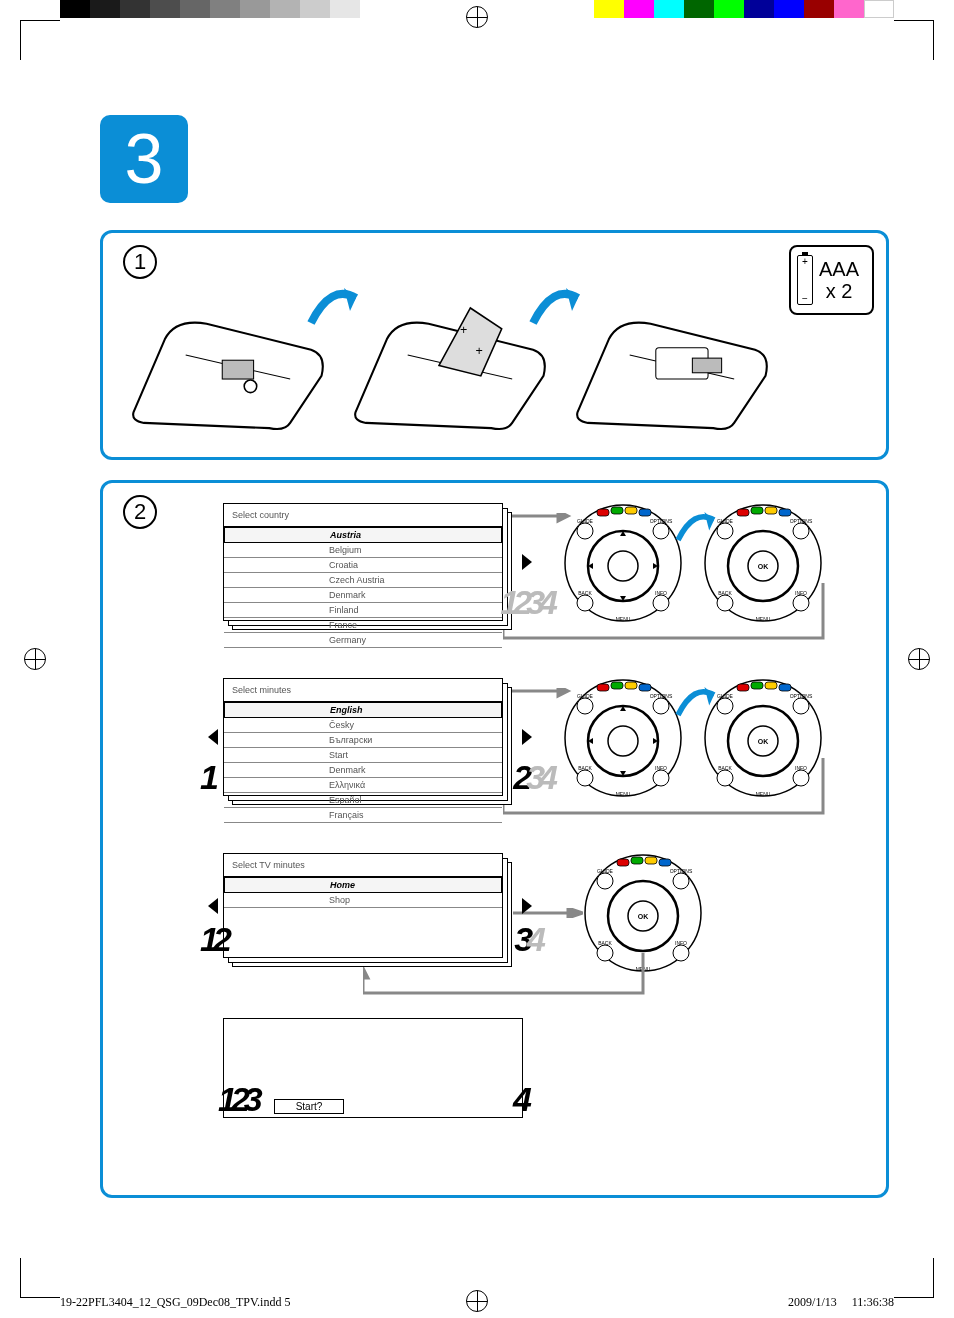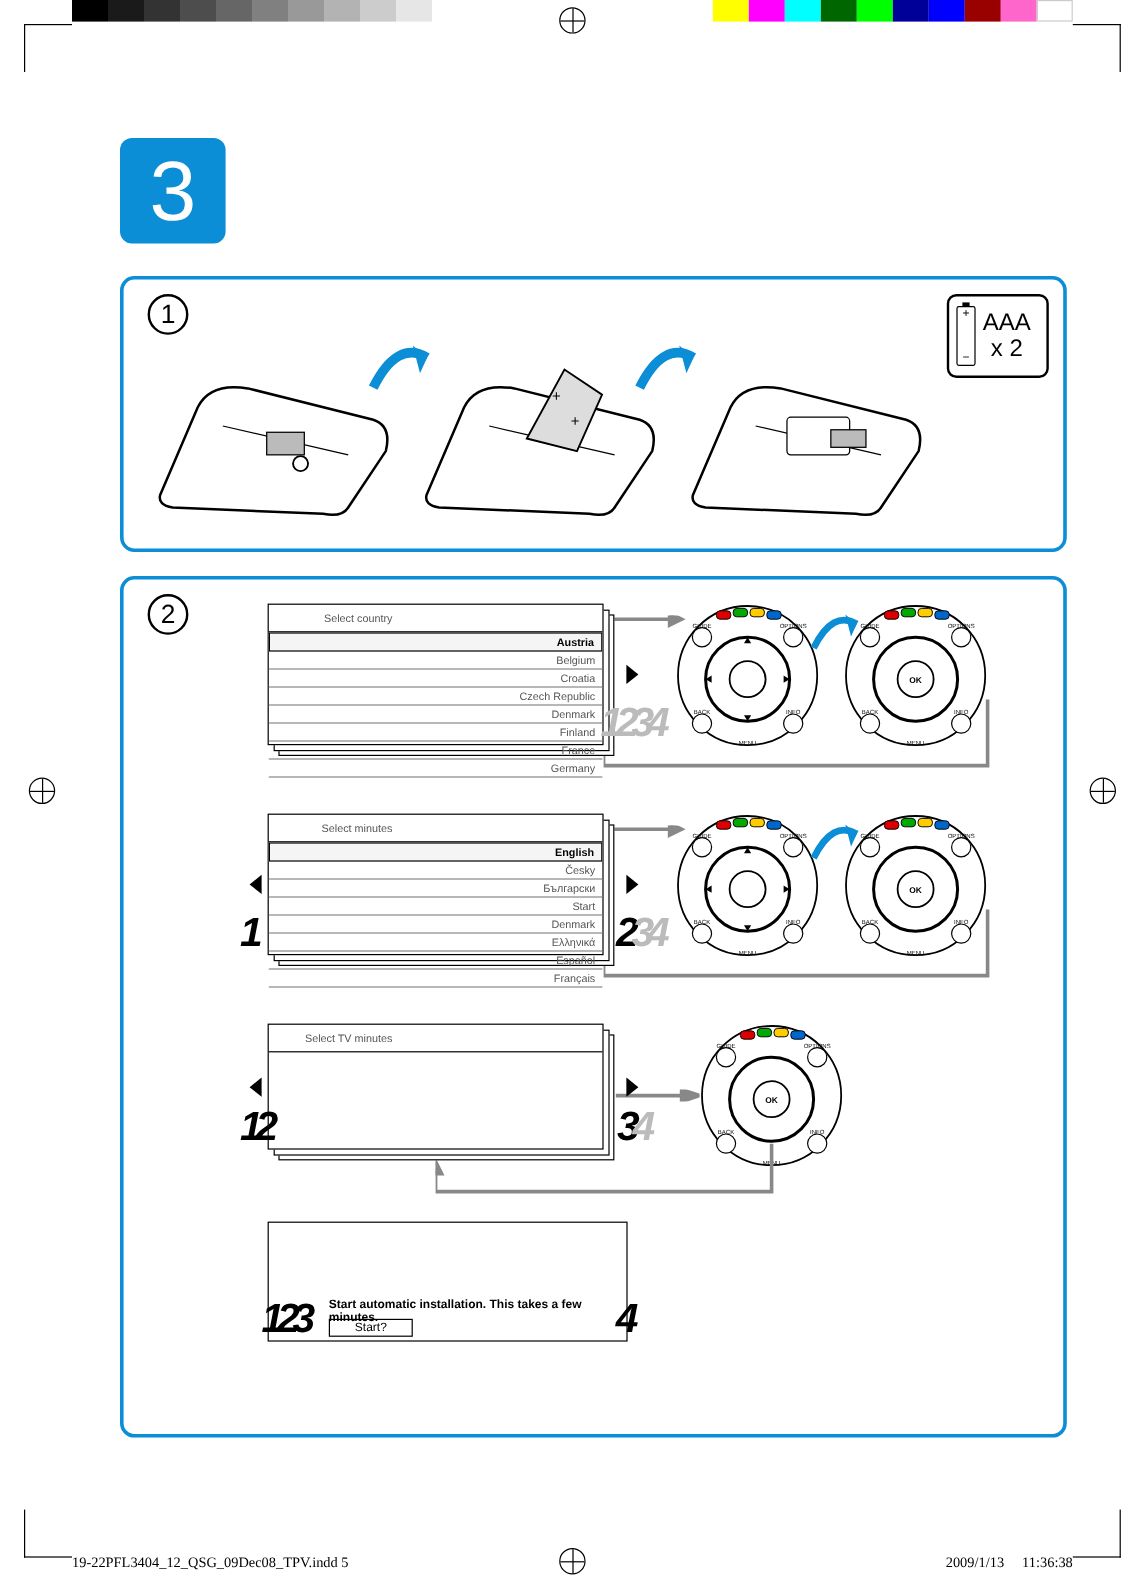--- a/index.html
+++ b/index.html
@@ -120,32 +120,32 @@
 
   .menu-box {
     position: absolute; left: 0;
     width: 280px; border: 1px solid #000; background:#fff;
   }
   .menu-stack {
     position: absolute; left: 0; top: 0; width: 300px;
   }
   .menu-stack .menu-box:nth-child(3) { left: 9px;  top: 9px;  z-index:1; }
   .menu-stack .menu-box:nth-child(2) { left: 4.5px;top: 4.5px;z-index:2; }
-  .menu-stack .menu-box:nth-child(1) { left: 0;    top: 0;    z-index:3;text-align:right; }
+  .menu-stack .menu-box:nth-child(1) { left: 0;    top: 0;    z-index:3; }
   .menu-header {
     font-size: 9px; padding: 6px 8px; border-bottom: 1px solid #000;
     display:flex;
   }
   .menu-header .col-left { width: 95px; color:#555; }
   .menu-list { }
   .menu-item {
     font-size: 9px; color:#555; padding: 2px 6px 2px 105px;
     border-bottom: 1px solid #888;
   }
-  .menu-item.selected { font-weight: bold; color:#000; border:1px solid #000; background:#f5f5f5; }
+  .menu-item.selected { font-weight: bold; color:#000; border:1px solid #000; background:#f5f5f5;font-style:italic; }
   .nav-left, .nav-right {
     position:absolute; top:50%; transform:translateY(-50%);
     width:0;height:0;border-top:8px solid transparent;border-bottom:8px solid transparent;
   }
   .nav-left  { left:-16px; border-right:10px solid #000; }
   .nav-right { right:-30px; border-left:10px solid #000; }
   .ghost-nums {
     position:absolute; bottom:-2px; font-size:34px; font-weight:900;
     font-style:italic; color:#bbb; display:flex; gap:0;
     letter-spacing:-6px;
@@ -276,21 +276,21 @@
     <div class="group g1">
       <div class="menu-stack">
         <div class="menu-box" style="height:118px">
           <div class="menu-header">
             <span class="col-left">Select country</span>
           </div>
           <div class="menu-list" id="country-list">
               <div class="menu-item selected">Austria</div>
               <div class="menu-item">Belgium</div>
               <div class="menu-item">Croatia</div>
-              <div class="menu-item">Czech Republic</div>
+              <div class="menu-item">Czech Austria</div>
               <div class="menu-item">Denmark</div>
               <div class="menu-item">Finland</div>
               <div class="menu-item">France</div>
               <div class="menu-item">Germany</div>
             </div>
           <div class="nav-right"></div>
           <div class="ghost-nums" style="right:-50px" id="country-ghost">
               <span>1</span>
               <span>2</span>
               <span>3</span>
@@ -457,20 +457,24 @@
           <path d="M-5 113 L0 103 L5 113 Z" fill="#888"></path>
       </svg>
     </div>
 
     <div class="group g3">
       <div class="menu-stack">
         <div class="menu-box" style="height:105px">
           <div class="menu-header">
             <span class="col-left">Select TV minutes</span>
           </div>
+          <div class="menu-list" id="location-list">
+              <div class="menu-item selected">Home</div>
+              <div class="menu-item">Shop</div>
+            </div>
           <div class="nav-left"></div>
           <div class="nav-right"></div>
           <div class="ghost-nums" style="left:-24px" id="loc-ghost-l">
               <span class="dark">1</span>
               <span class="dark">2</span>
             </div>
           <div class="ghost-nums" style="right:-38px" id="loc-ghost-r">
               <span class="dark">3</span>
               <span>4</span>
             </div>
@@ -507,21 +511,20 @@
           <path d="M55 0 L70 5 L55 10 Z" fill="#888"></path>
       </svg>
       <svg class="connector" style="left:140px;top:100px;width:290px;height:50px" viewBox="0 0 290 50">
         <path d="M280 0 L280 40 L0 40 L0 20"></path>
           <path d="M-5 25 L0 15 L5 25 Z" fill="#888"></path>
       </svg>
     </div>
 
     <div class="group g4">
       <div class="menu-box" style="height:100px;width:300px">
-        <div class="auto-text">Start automatic installation. This takes a few minutes.</div>
         <div class="start-box">Start?</div>
         <div class="ghost-nums" style="left:-6px" id="inst-ghost-l">
             <span class="dark">1</span>
             <span class="dark">2</span>
             <span class="dark">3</span>
           </div>
         <div class="ghost-nums" style="right:-4px">
             <span class="dark">4</span>
           </div>
       </div>

